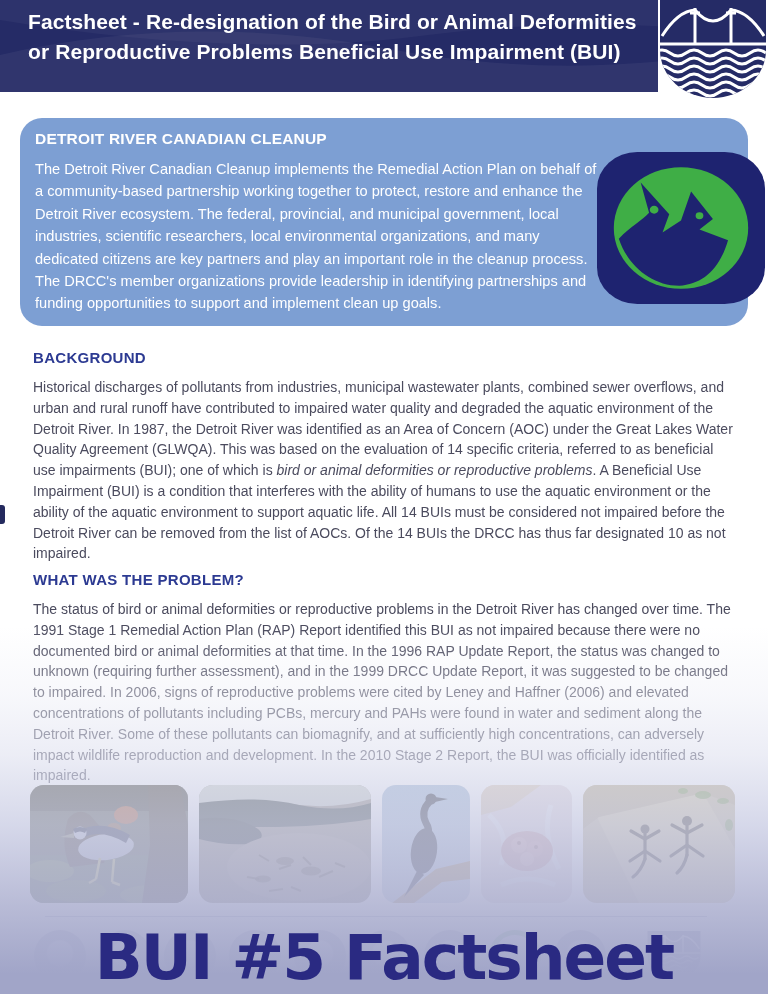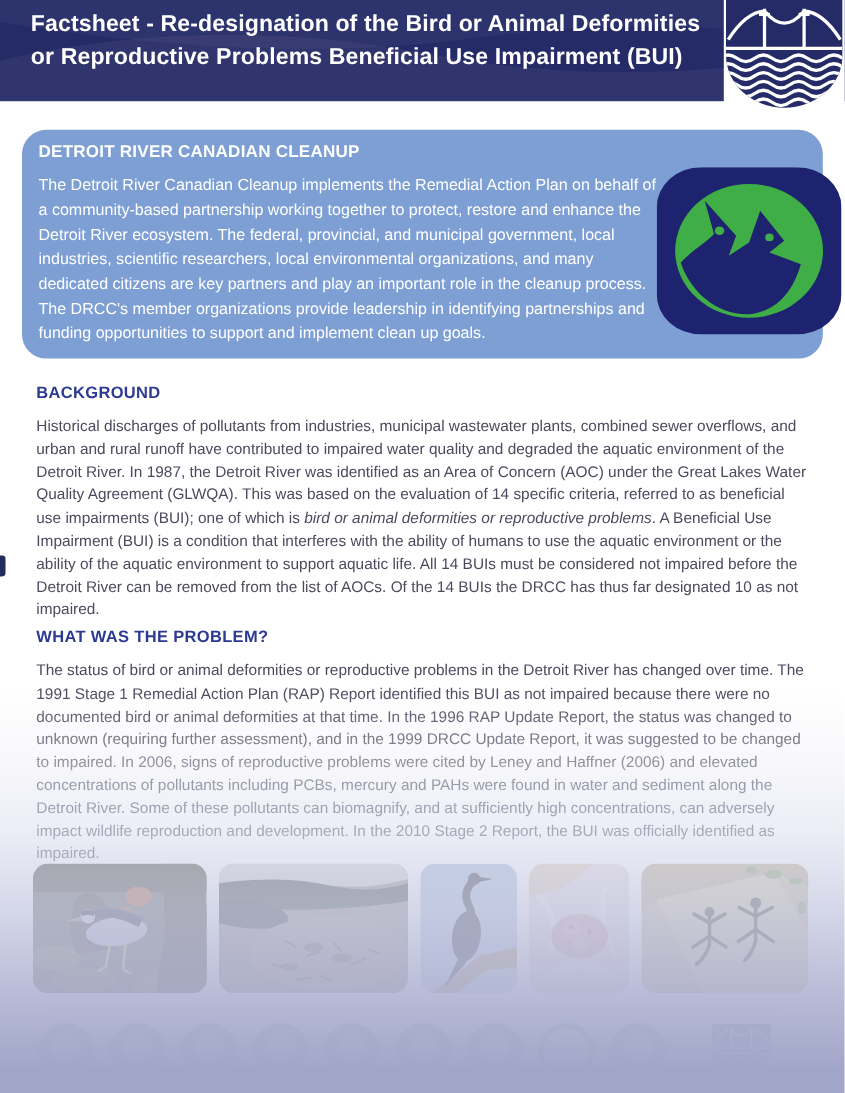--- a/index.html
+++ b/index.html
@@ -303,14 +303,15 @@
         <path d="M6 53 q 8 -6 16 0 t 16 0 t 16 0 t 16 0 t 16 0 t 16 0"></path>
         <path d="M10 62 q 8 -6 16 0 t 16 0 t 16 0 t 16 0 t 16 0"></path>
         <path d="M16 71 q 8 -6 16 0 t 16 0 t 16 0 t 16 0"></path>
         <path d="M24 80 q 8 -6 16 0 t 16 0 t 16 0"></path>
       </g>
     </svg>
   </div>
 
   <div class="fade-overlay"></div>
 
+  <div class="big-text">BUI #5 Factsheet</div>
 
 </div>
 
 </body></html>

